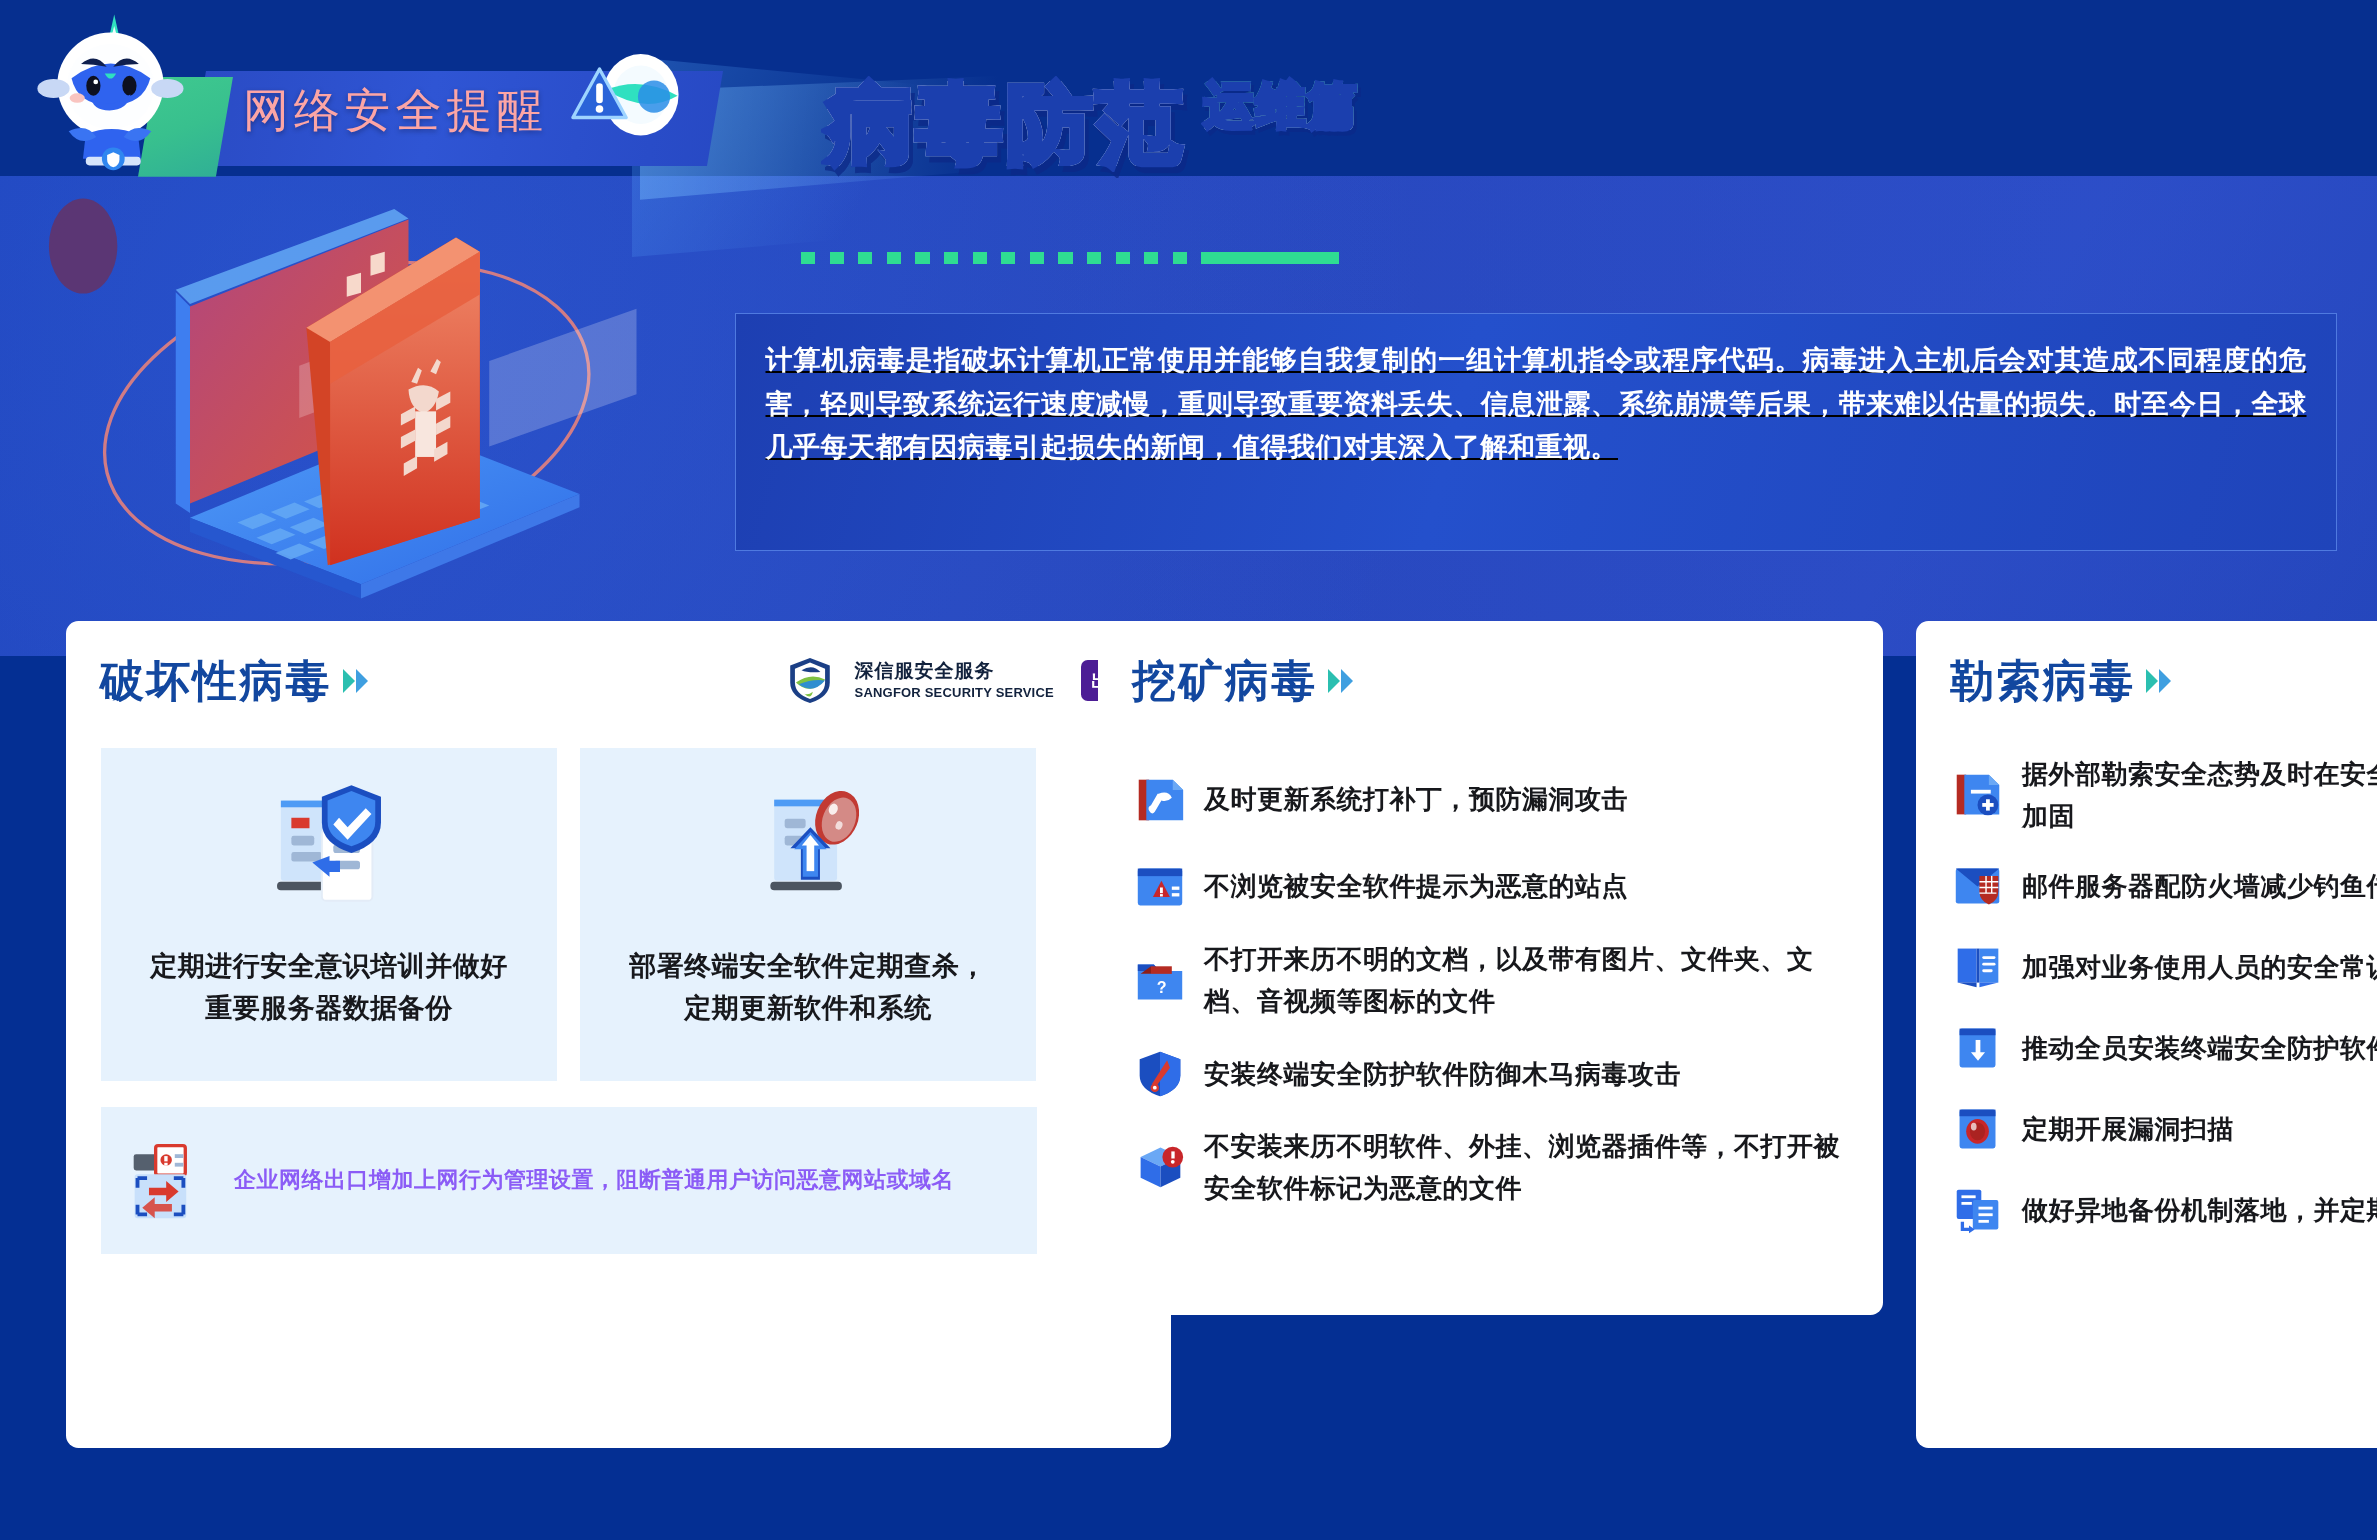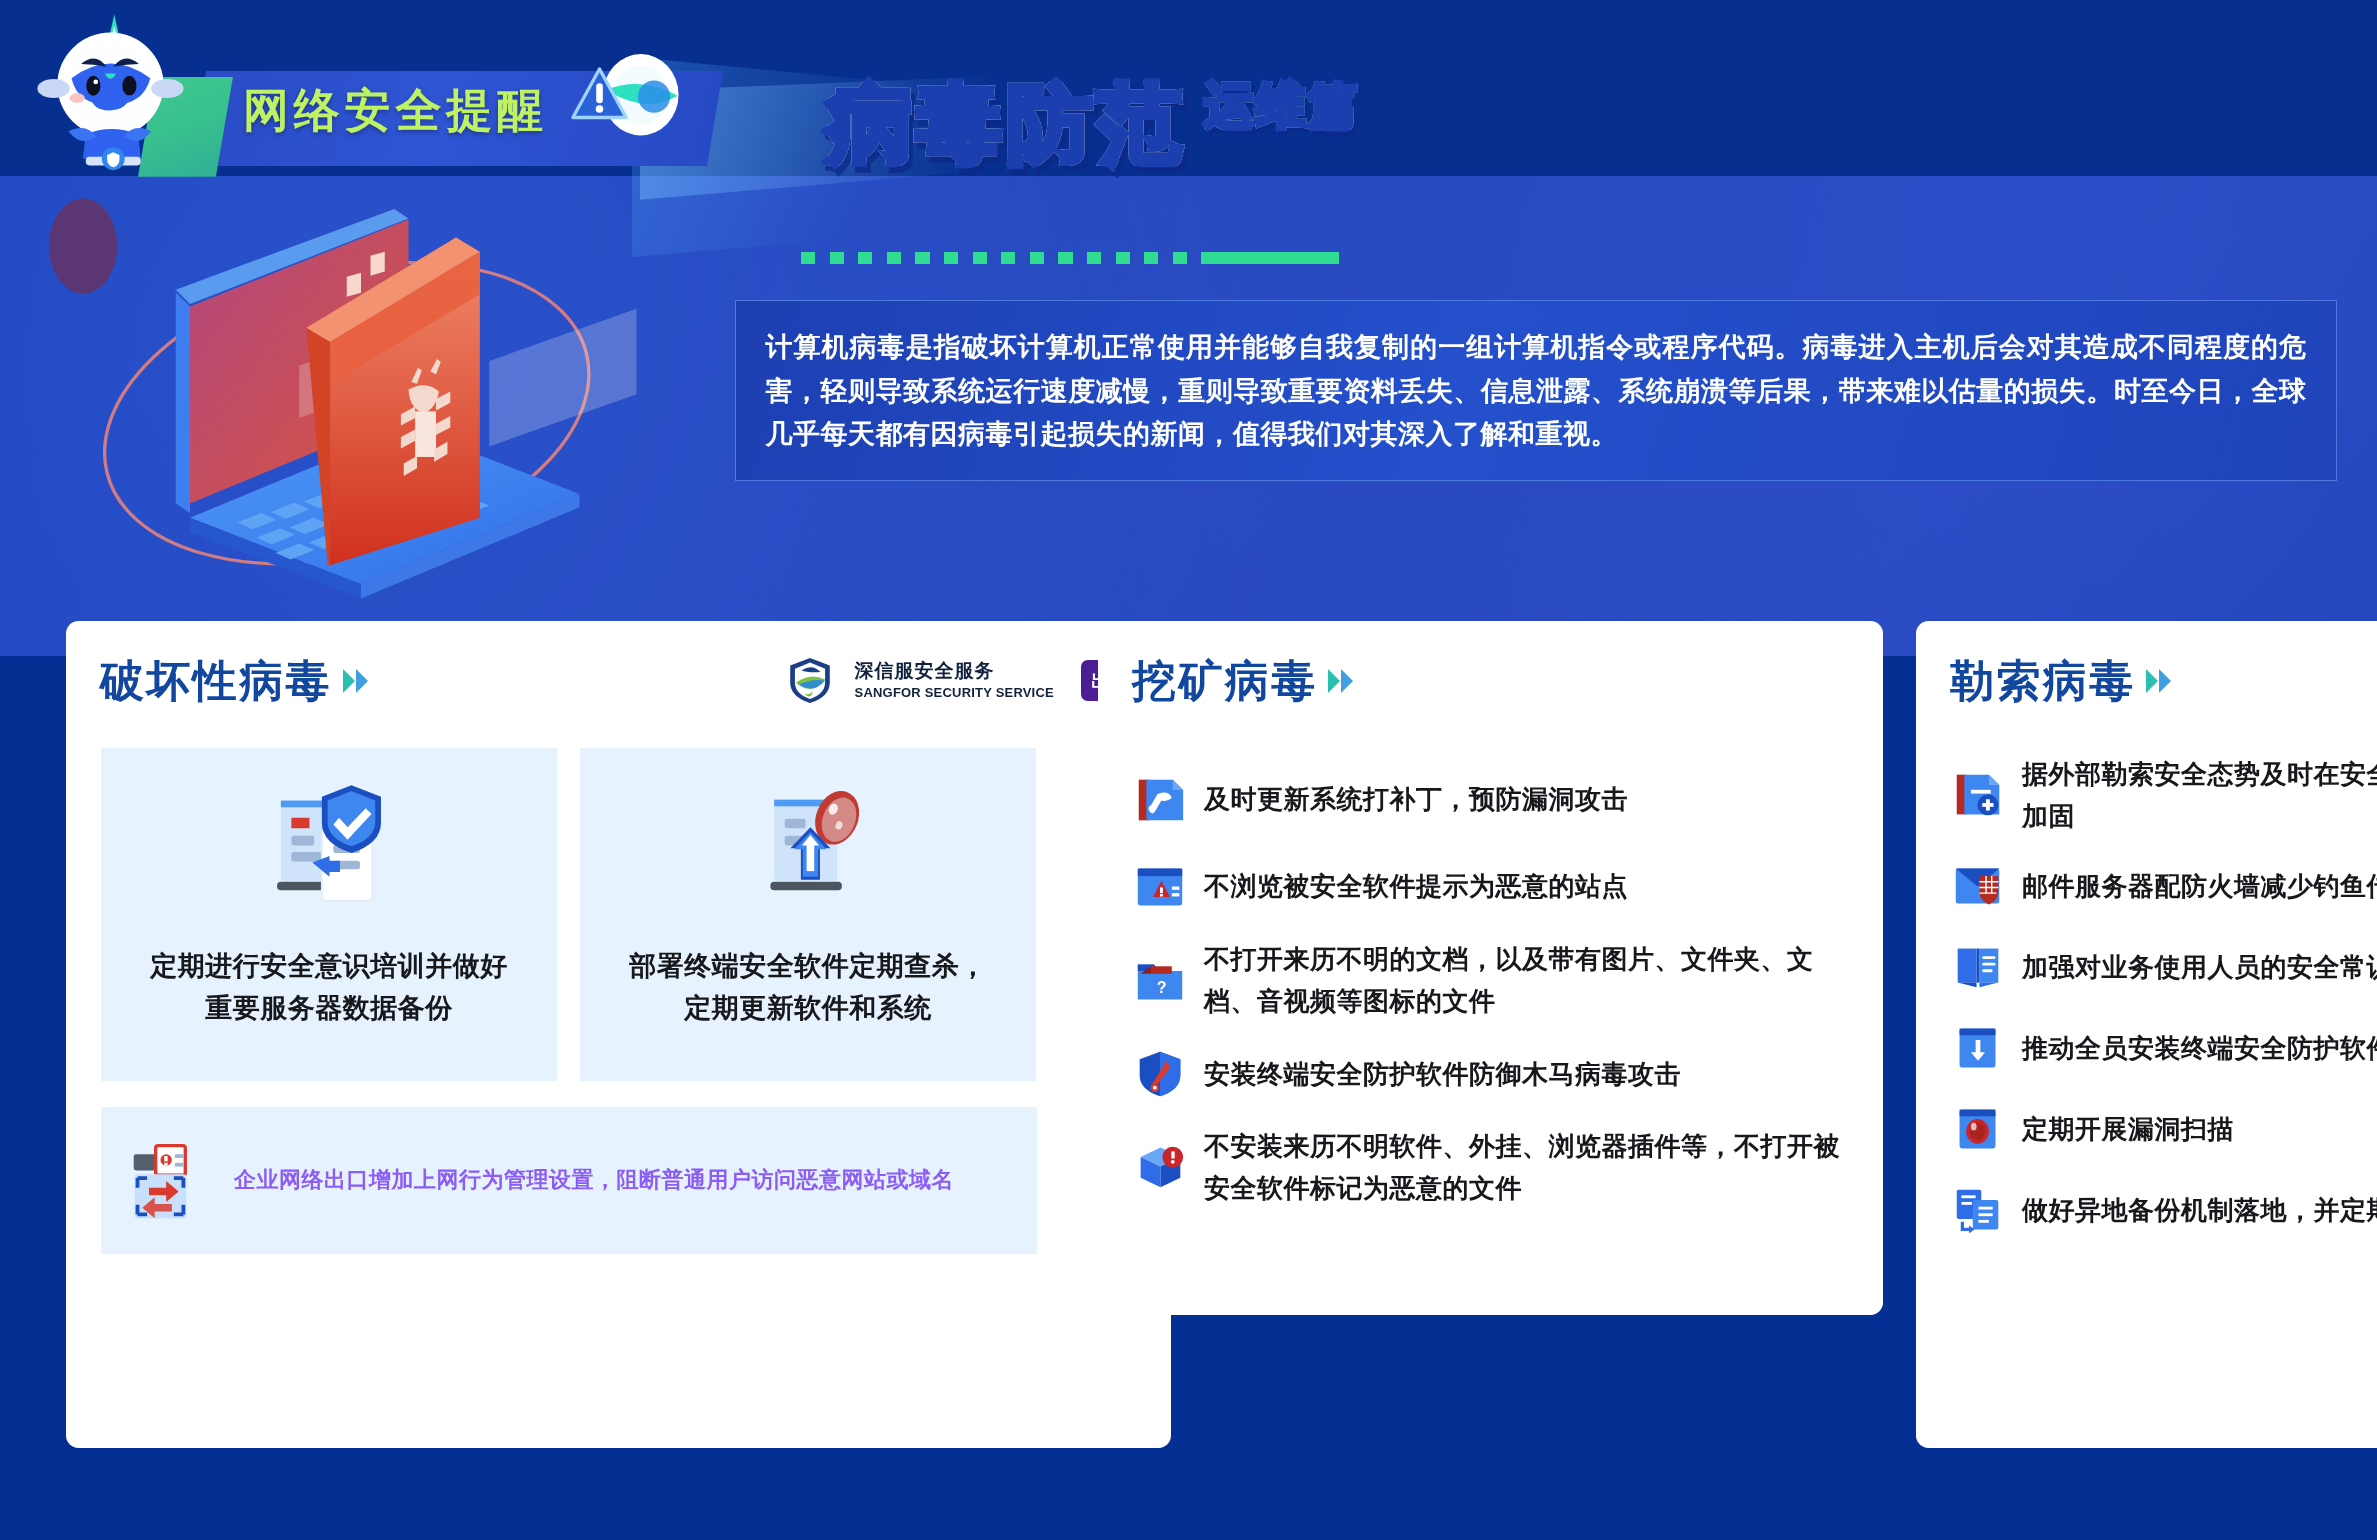--- a/index.html
+++ b/index.html
@@ -36,21 +36,21 @@
   }
 
   
   .title-plate {
     position: absolute; left: 190px; top: 71px; width: 533px; height: 95px; z-index: 6;
     background: linear-gradient(100deg, #2a4bc4 0%, #2f55d4 45%, #2749c4 100%);
     clip-path: polygon(3% 0, 100% 0, 97% 100%, 0% 100%);
   }
   .title-plate-txt {
     position: absolute; left: 243px; top: 80px; z-index: 10;
-    color: #bef264; font-size: 46px; font-weight: 700; letter-spacing: 4.8px;
+    color: #fca5a5; font-size: 46px; font-weight: 400; letter-spacing: 4.8px;
     text-shadow: 0 1.9px 4.8px rgba(0,0,20,.35);
   }
   .warn-tri { position: absolute; left: 571px; top: 66px; width: 57px; height: 55px; z-index: 11; }
   .cyanball { position: absolute; left: 602px; top: 53px; width: 78px; height: 83px; z-index: 8; }
   .beam {
     position: absolute; left: 640px; top: 71px; width: 475px; height: 143px; z-index: 4;
     background: linear-gradient(100deg, rgba(120,190,255,.45), rgba(60,120,230,0) 72%);
     clip-path: polygon(0 14%, 100% 0, 100% 62%, 0 90%);
   }
   .beam2 {
@@ -82,23 +82,23 @@
 
   
   .corner {
     position: absolute; right: 0; top: 0; width: 409px; height: 190px; z-index: 12;
     background: linear-gradient(100deg, #2fcf8e 0%, #29b7a3 30%, #2a7ad4 68%, #2c6edb 100%);
     clip-path: polygon(22% 0, 100% 0, 100% 100%, 47% 100%);
   }
 
   
   .intro-box {
-    position: absolute; left: 735px; top: 300px; width: 1602px; height: 181px; z-index: 14;
+    position: absolute; left: 735px; top: 313px; width: 1602px; height: 238px; z-index: 14;
     background: linear-gradient(105deg, #1d3fb2 0%, #2450cc 45%, #1f44ba 100%);
-    border: 1.9px solid #4f7ae0; padding: 25px 29.5px;
+    border: 1.9px solid #4f7ae0; padding: 25px 29.5px; text-decoration: underline;
   }
   .intro-box p {
     color: #ffffff; font-size: 27px; line-height: 1.62; font-weight: 700; letter-spacing: 0.5px; text-align: justify;
   }
 
   
   .laptop { position: absolute; left: 33px; top: 190px; width: 675px; height: 418px; z-index: 13; }
 
   
   .card {

